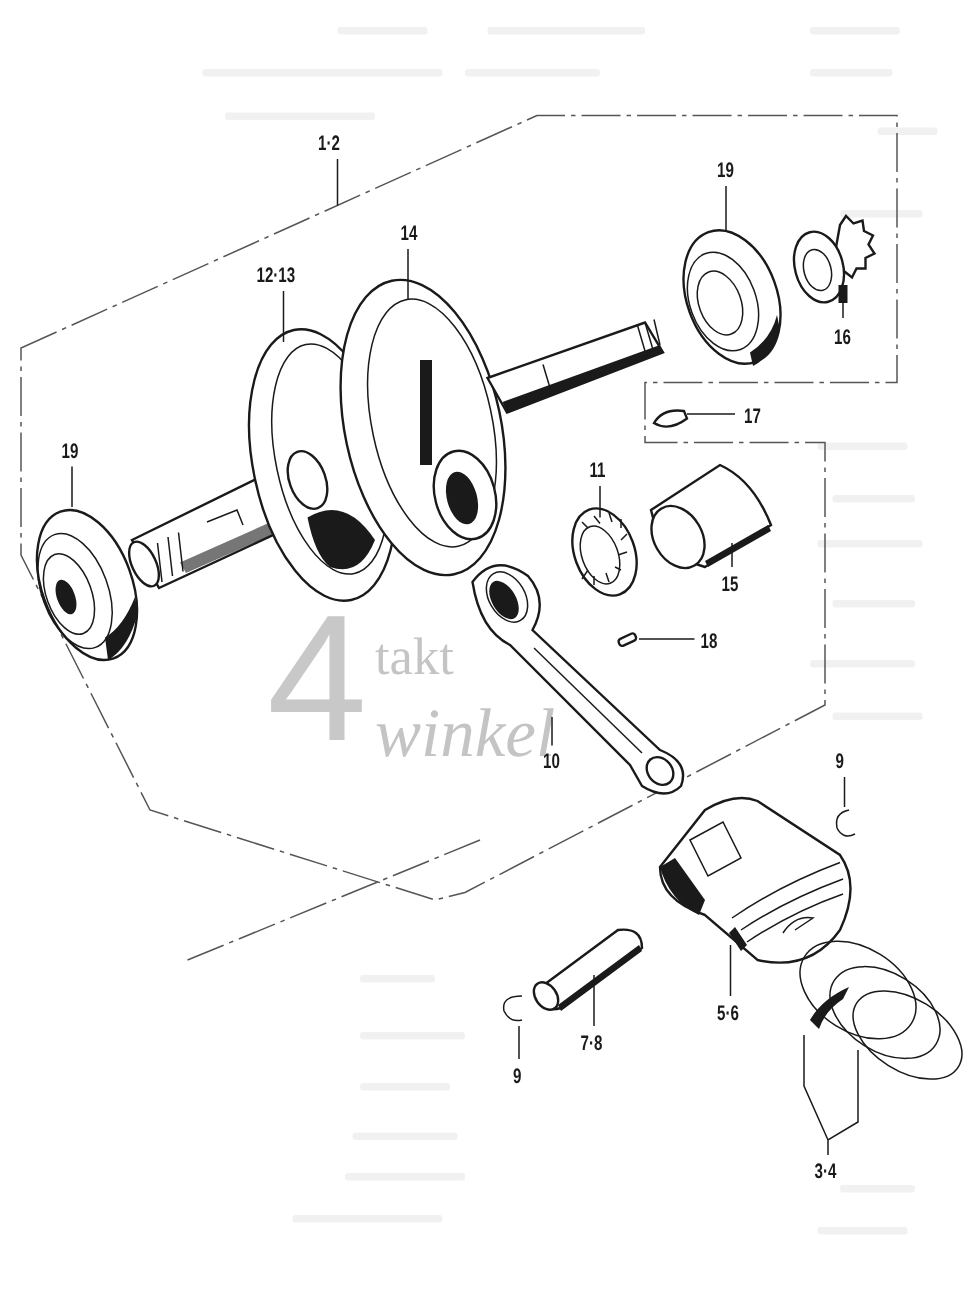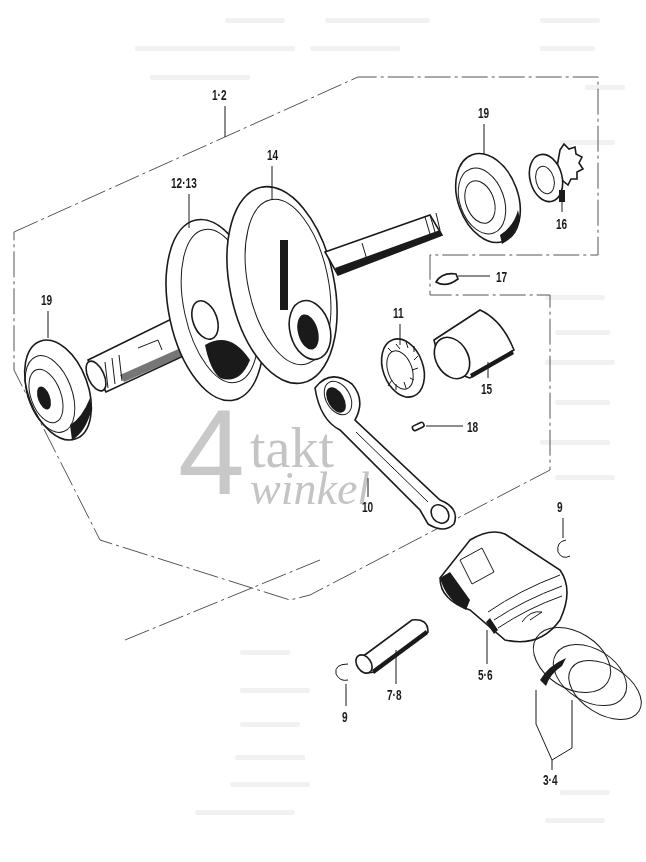--- a/index.html
+++ b/index.html
@@ -1,21 +1,21 @@
 <!DOCTYPE html>
 <html><head>
 <meta charset="utf-8">
 <style>
   html, body { margin: 0; padding: 0; background: #ffffff; }
   body { width: 646px; height: 862px; position: relative; overflow: hidden; font-family: "Liberation Sans", sans-serif; }
   #canvas { position: absolute; left: 0; top: 0; width: 646px; height: 862px; }
   .lbl { position: absolute; font-family: "Liberation Sans Narrow", "Liberation Sans", sans-serif; font-size: 14px; font-weight: bold; color: #1a1a1a; letter-spacing: 0px; transform: scaleX(0.72); transform-origin: left top; white-space: nowrap; line-height: 14px; }
   .wm { position: absolute; color: #c4c4c4; font-family: "Liberation Serif", "DejaVu Serif", serif; line-height: 1; white-space: nowrap; }
   .wm-4 { left: 178px; top: 392px; font-family: "Liberation Sans", sans-serif; font-size: 120px; font-weight: 300; color: #c8c8c8; }
-  .wm-takt { left: 250px; top: 420px; font-size: 56px; }
+  .wm-takt { left: 250px; top: 420px; font-size: 35px; }
   .wm-winkel { left: 250px; top: 466px; font-size: 46px; font-style: italic; }
   .ghost { position: absolute; height: 5px; background: #f1f1f1; border-radius: 2px; }
 </style>
 </head>
 <body>
 
 <div id="diagram">
 
   <div>
     <div class="ghost" style="left:225px;top:18px;width:60px;"></div>

